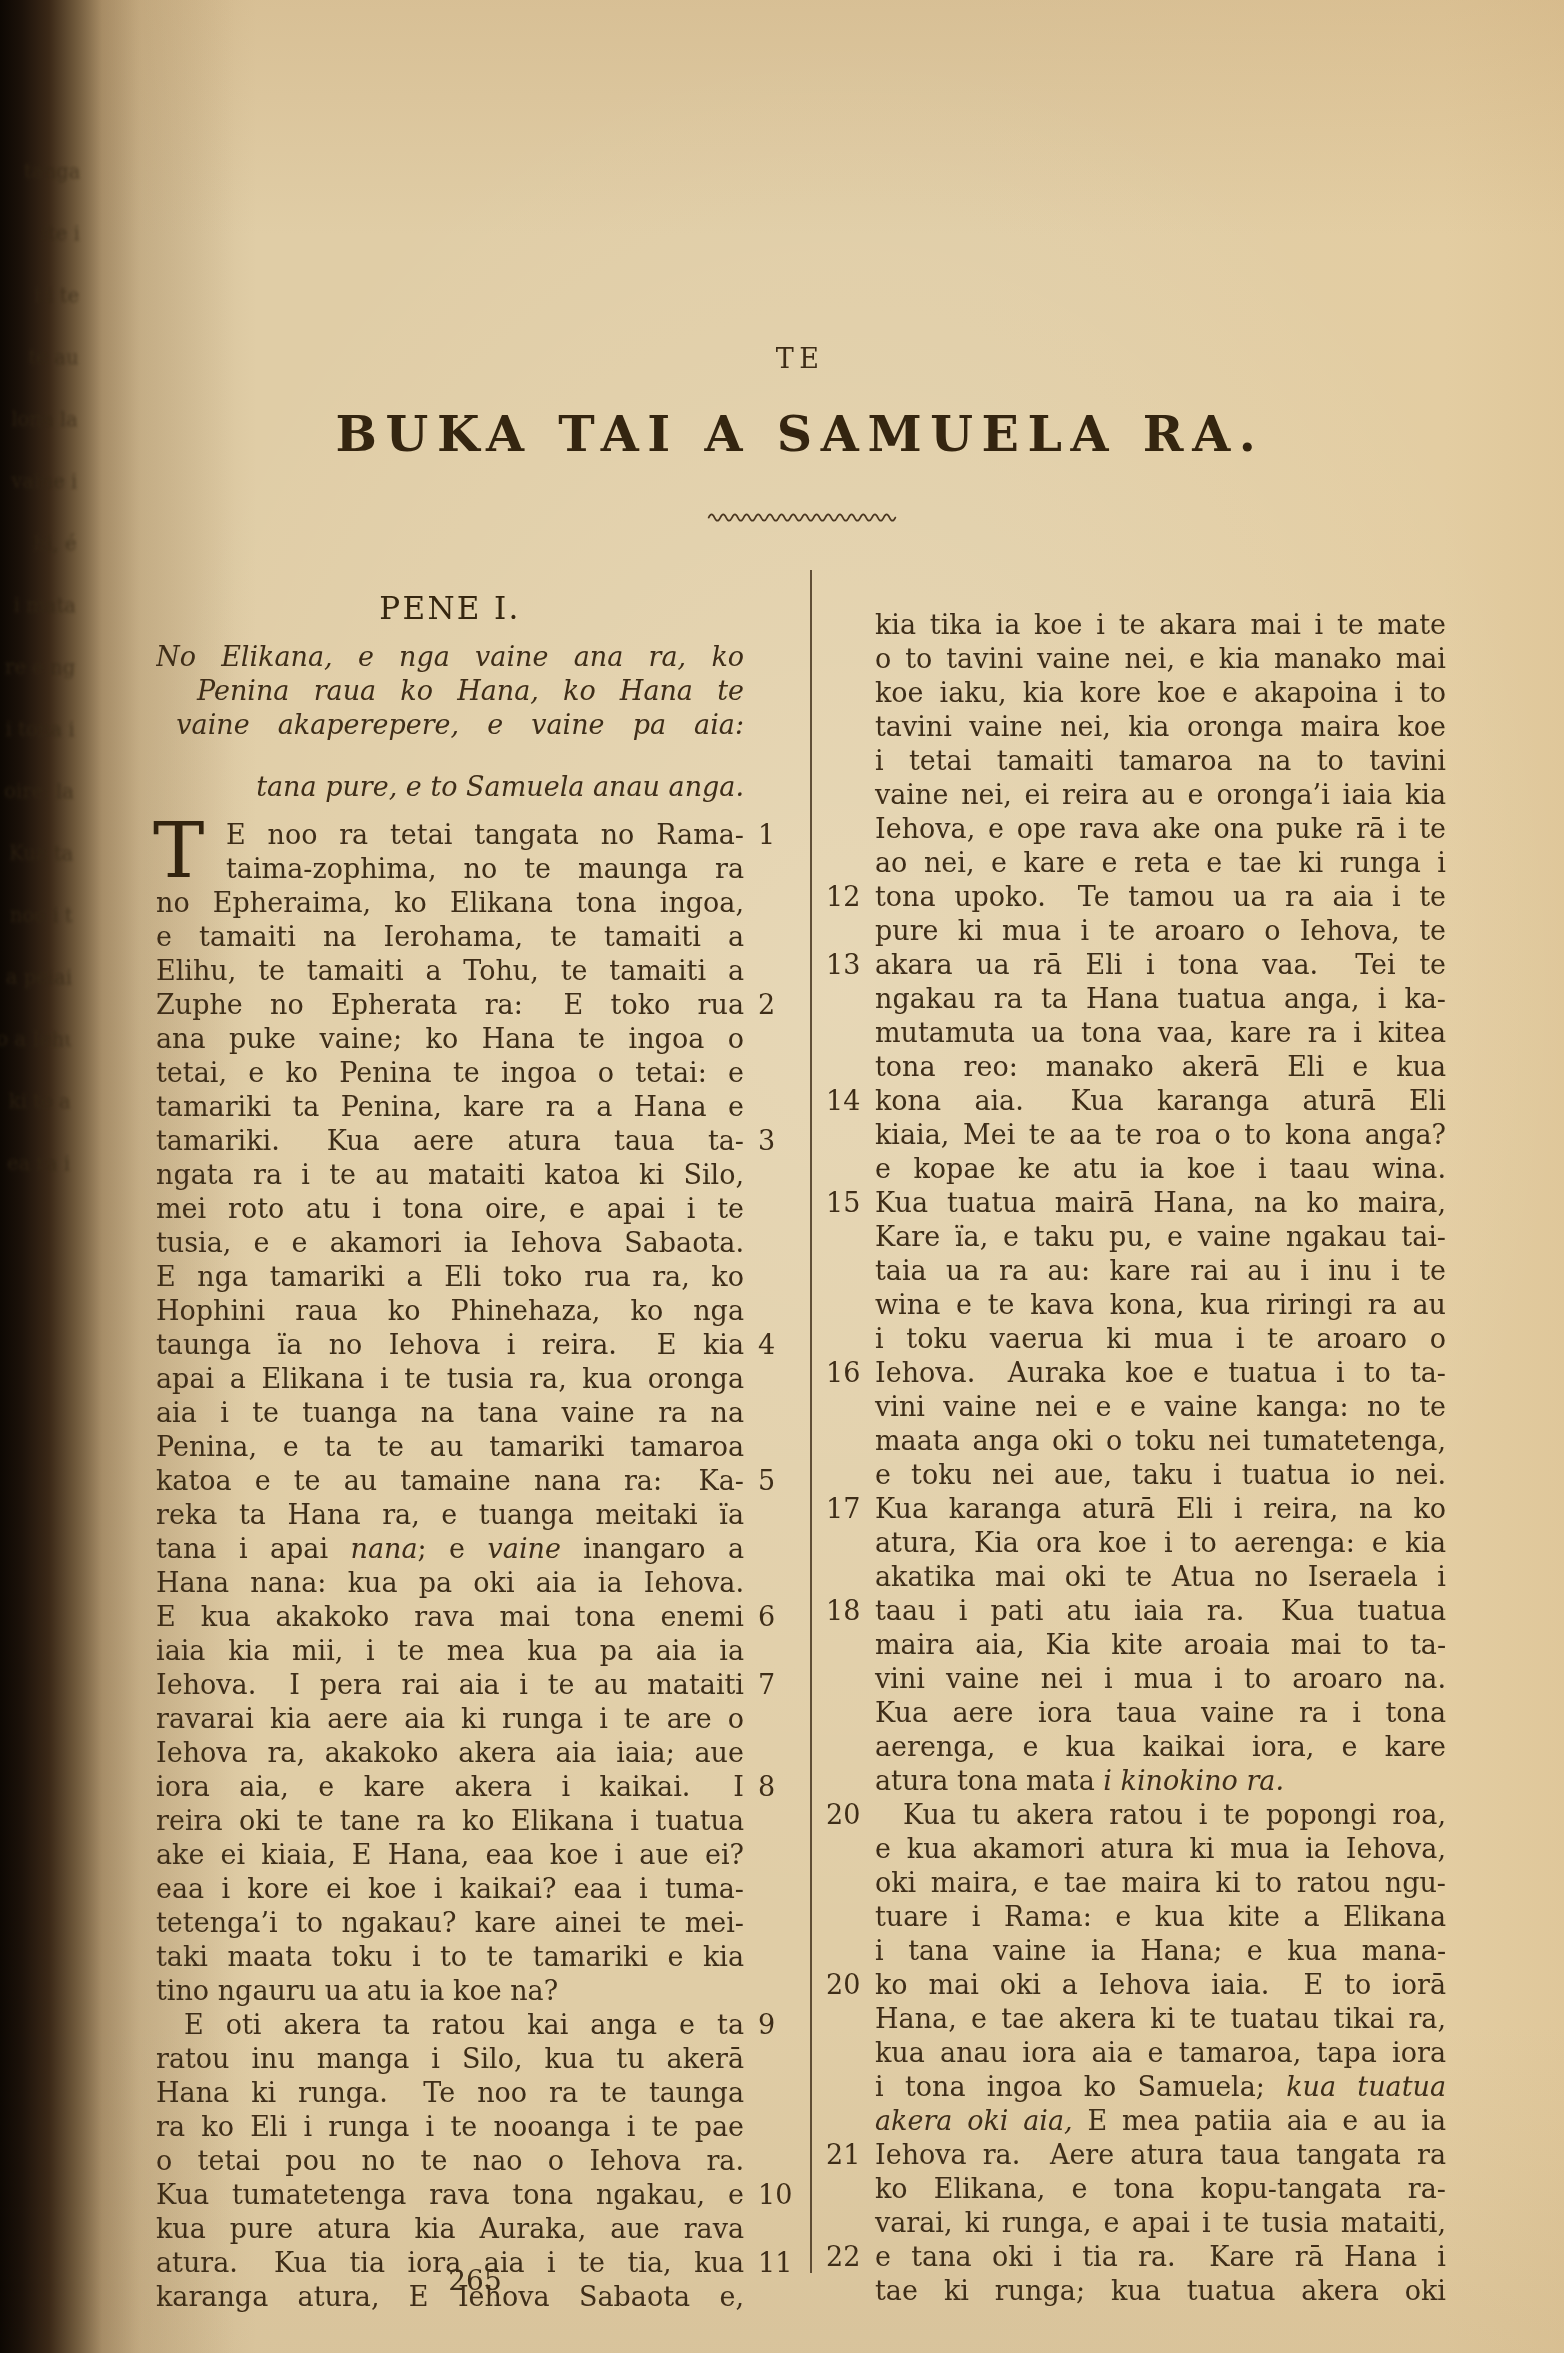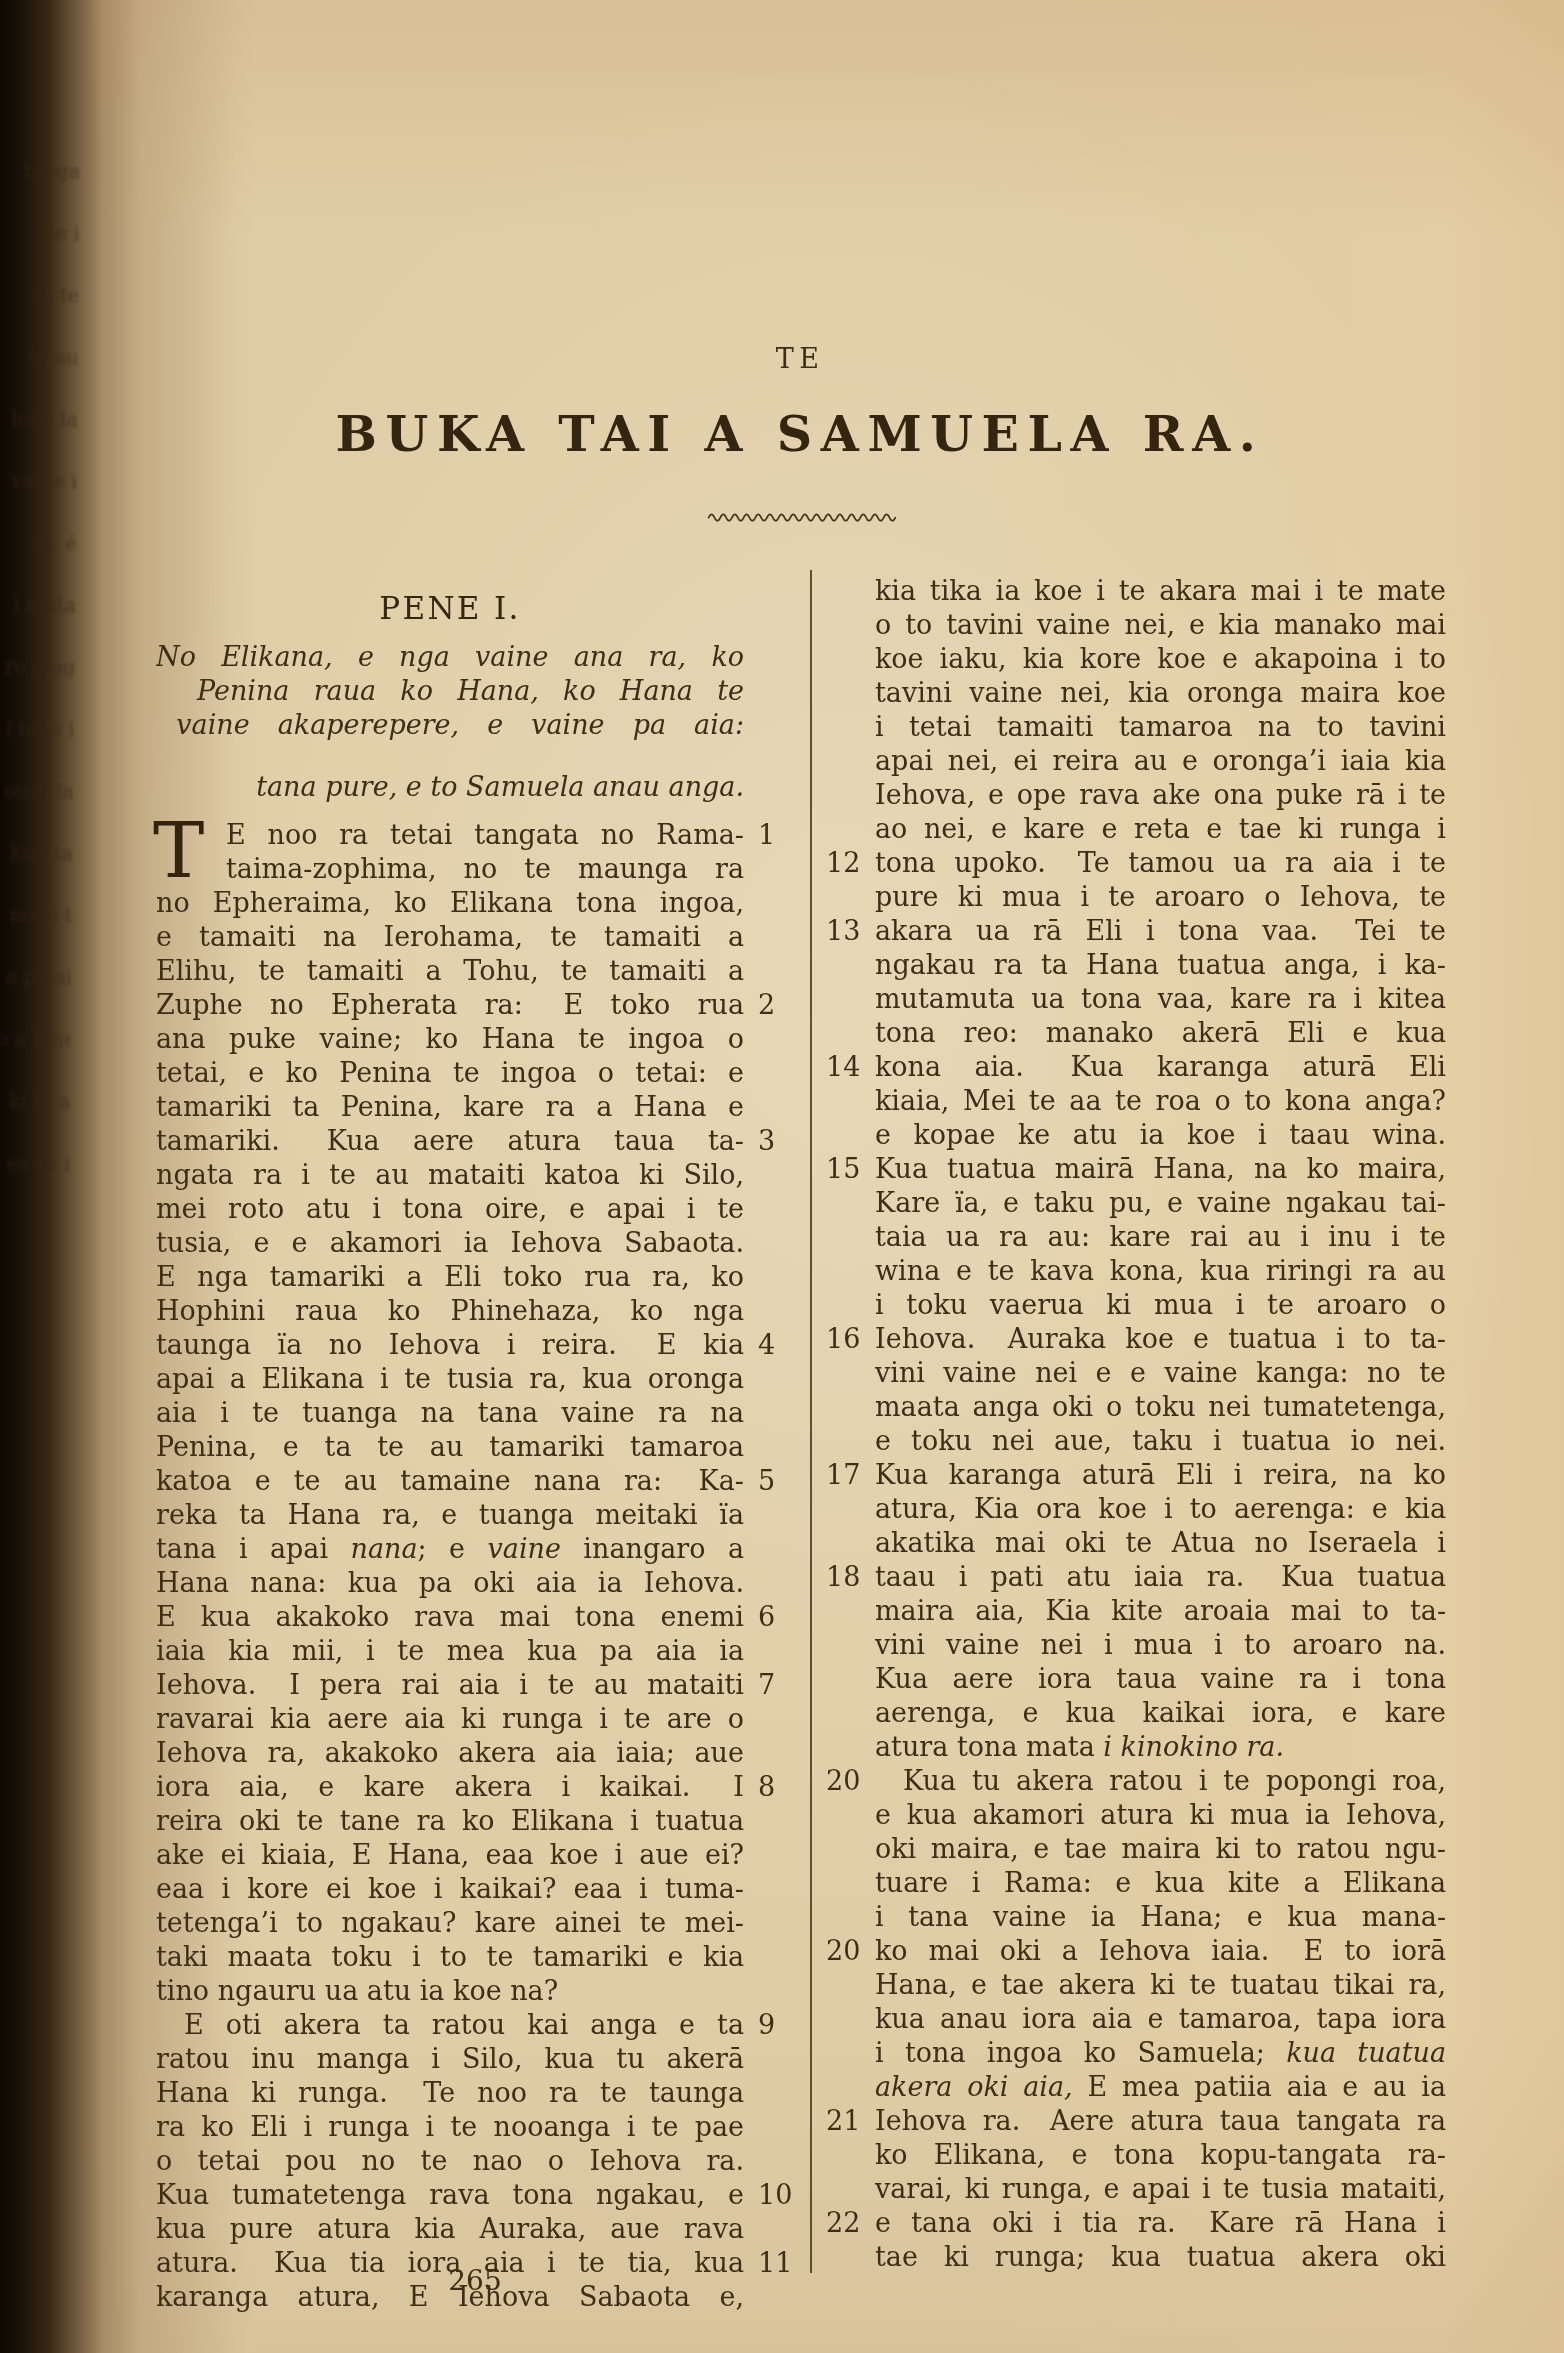--- a/index.html
+++ b/index.html
@@ -47,21 +47,21 @@
   .book-title{
     position:absolute;top:405px;left:800px;transform:translateX(-50%);
     font-size:49px;letter-spacing:8.6px;font-weight:bold;color:#342510;
     white-space:nowrap;margin:0;
   }
   .wavy-rule{position:absolute;top:509px;left:802px;transform:translateX(-50%);}
 
   
   .col{position:absolute;color:var(--ink,#3e2d18);}
   .col-left{left:156px;top:588px;width:588px;}
-  .col-right{left:875px;top:574px;width:571px;}
+  .col-right{left:875px;top:608px;width:571px;}
 
   .chapter-head{
     height:41px;line-height:41px;text-align:center;
     font-size:31px;letter-spacing:2.3px;color:#35260f;
     margin-bottom:11px;
   }
   .summary{font-style:italic;font-size:27px;}
   .summary-line{
     height:34px;line-height:34px;white-space:nowrap;
     text-align:justify;text-align-last:justify;overflow:hidden;
@@ -197,21 +197,21 @@
       </div>
   </div>
 
   <div class="col col-right">
     <div class="body-block">
         <div class="line"><span class="txt">kia tika ia koe i te akara mai i te mate</span></div>
         <div class="line"><span class="txt">o to tavini vaine nei, e kia manako mai</span></div>
         <div class="line"><span class="txt">koe iaku, kia kore koe e akapoina i to</span></div>
         <div class="line"><span class="txt">tavini vaine nei, kia oronga maira koe</span></div>
         <div class="line"><span class="txt">i tetai tamaiti tamaroa na to tavini</span></div>
-        <div class="line"><span class="txt">apai nei, ei reira au e oronga’i iaia kia</span></div>
+        <div class="line"><span class="txt">vaine nei, ei reira au e oronga’i iaia kia</span></div>
         <div class="line"><span class="txt">Iehova, e ope rava ake ona puke rā i te</span></div>
         <div class="line"><span class="txt">ao nei, e kare e reta e tae ki runga i</span></div>
         <div class="line"><span class="vnum">12</span><span class="txt">tona upoko.  Te tamou ua ra aia i te</span></div>
         <div class="line"><span class="txt">pure ki mua i te aroaro o Iehova, te</span></div>
         <div class="line"><span class="vnum">13</span><span class="txt">akara ua rā Eli i tona vaa.  Tei te</span></div>
         <div class="line"><span class="txt">ngakau ra ta Hana tuatua anga, i ka-</span></div>
         <div class="line"><span class="txt">mutamuta ua tona vaa, kare ra i kitea</span></div>
         <div class="line"><span class="txt">tona reo: manako akerā Eli e kua</span></div>
         <div class="line"><span class="vnum">14</span><span class="txt">kona aia.  Kua karanga aturā Eli</span></div>
         <div class="line"><span class="txt">kiaia, Mei te aa te roa o to kona anga?</span></div>

